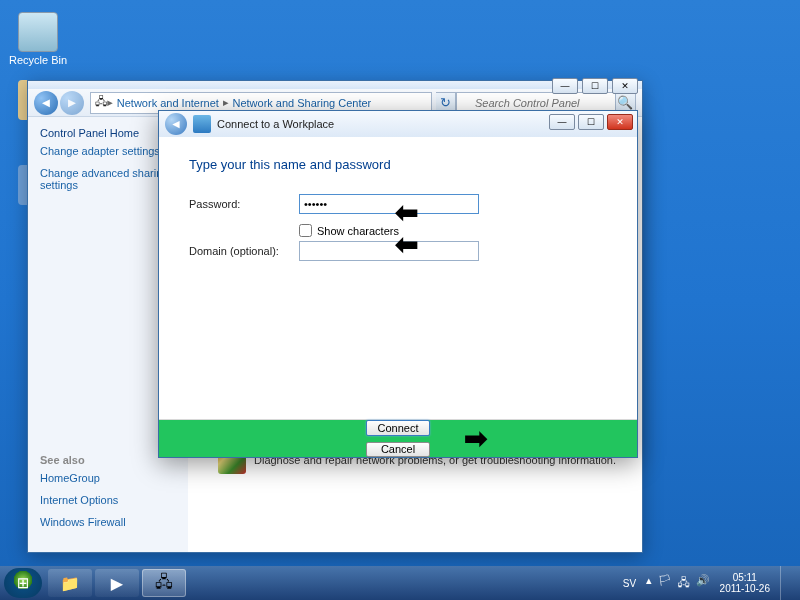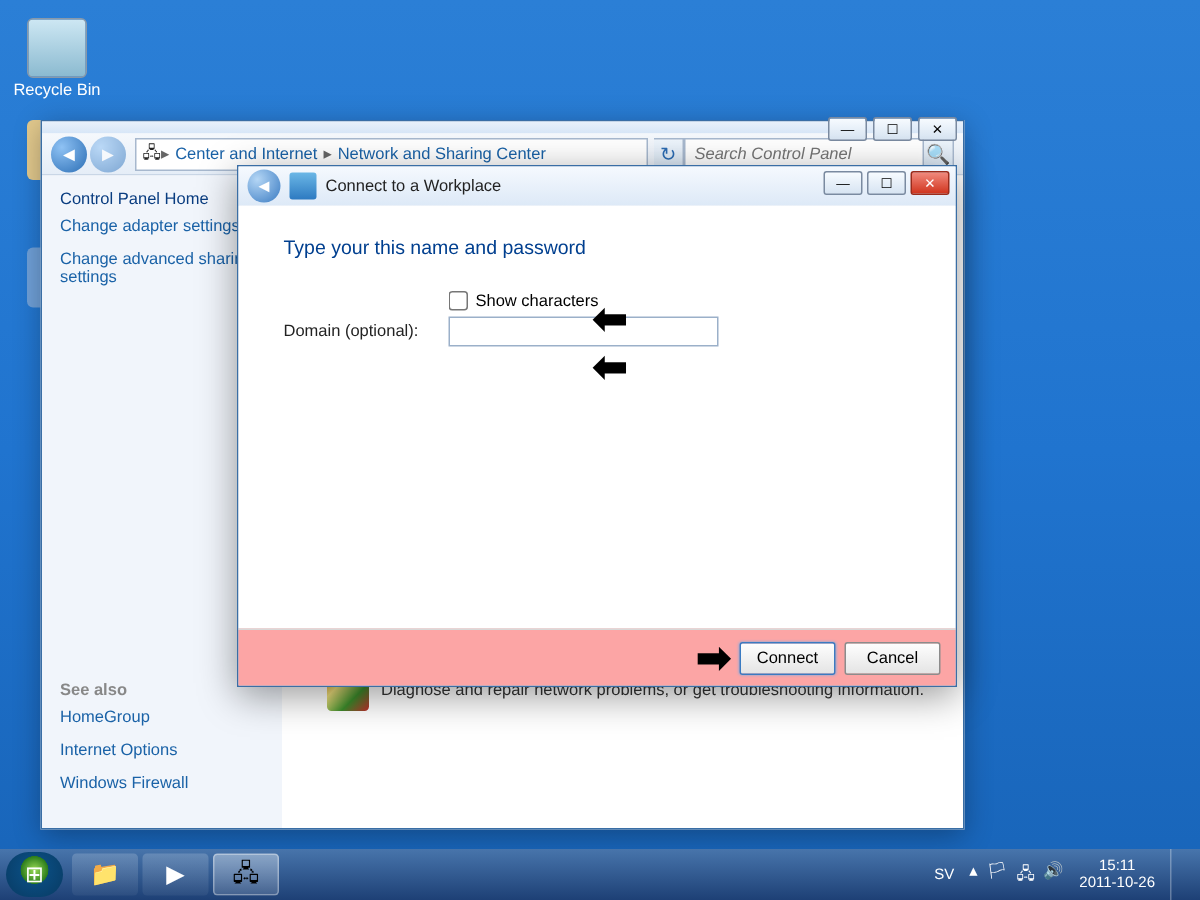--- a/index.html
+++ b/index.html
@@ -14,21 +14,21 @@
 
 .cp-window { position: absolute; left: 27px; top: 80px; width: 616px; height: 473px; background: #fff; border: 1px solid #3a6ea5; box-shadow: 0 4px 18px rgba(0,0,0,.3); }
 .cp-titlebar { height: 8px; background: linear-gradient(#e9f1fb,#d7e6f7); }
 .cp-top-controls { position: absolute; right: 4px; top: -3px; display: flex; gap: 4px; }
 .win-btn { width: 26px; height: 16px; border: 1px solid #7a8aa0; background: linear-gradient(#f7fbff,#d7e4f2); font-size: 9px; display: flex; align-items: center; justify-content: center; cursor: pointer; border-radius: 2px; }
 .cp-nav { display: flex; align-items: center; height: 28px; padding: 2px 6px; background: linear-gradient(#f5f8fc,#e5edf7); border-bottom: 1px solid #c9d6e6; }
 .nav-arrow { width: 24px; height: 24px; border-radius: 50%; background: radial-gradient(circle at 30% 30%, #8fc2f4, #2b6eb5); margin-right: 2px; display: flex; align-items: center; justify-content: center; color: #fff; font-size: 13px; cursor: pointer; }
 .addressbar { flex: 1; display: flex; align-items: center; border: 1px solid #a7b8ce; background: #fff; height: 22px; margin: 0 4px; font-size: 11px; color: #222; padding: 0 4px; }
 .addressbar .seg { padding: 0 4px; color: #1a62a7; cursor: pointer; }
 .addressbar .sep { color: #666; }
-.searchbox { width: 160px; height: 22px; border: 1px solid #a7b8ce; background: #fff; font-size: 11px; font-style: italic; color: #888; padding: 0 6px; }
+.searchbox { width: 160px; height: 22px; border: 1px solid #a7b8ce; background: #fff; font-size: 11px; font-style: italic; color: #888; padding: 0 18px; }
 .reload { width: 20px; height: 22px; border: 1px solid #a7b8ce; border-left: none; background: linear-gradient(#eef5fc,#d6e4f2); display: flex; align-items: center; justify-content: center; color: #2b6bb2; font-size: 13px; cursor: pointer; }
 .cp-body { display: flex; height: calc(100% - 36px); }
 .cp-side { width: 160px; background: #f1f5fb; padding: 10px 12px; font-size: 11px; }
 .cp-side .cph { color: #0a3d80; font-weight: 400; margin-bottom: 6px; cursor: pointer; }
 .cp-side .link { color: #1a62a7; margin-bottom: 10px; cursor: pointer; }
 .cp-side .footer { position: absolute; bottom: 14px; left: 12px; font-size: 11px; }
 .cp-side .footer .hdr { color: #888; margin-bottom: 6px; font-weight: bold; }
 .cp-main { flex: 1; background: #fff; padding: 12px; font-size: 11px; color: #333; position: relative; }
 .troubleshoot { position: absolute; left: 30px; bottom: 78px; display: flex; align-items: center; gap: 8px; }
 .shield-ico { width: 28px; height: 28px; background: linear-gradient(135deg,#e08b1a,#efe07d,#3c8c2b,#c02b2b); border-radius: 3px; }
@@ -41,21 +41,21 @@
 .dlg-titlebar .title { font-size: 11px; color: #222; }
 .dlg-titlebar .controls { position: absolute; right: 4px; top: 3px; display: flex; gap: 3px; }
 .dlg-titlebar .controls .win-btn.close { background: linear-gradient(#f18a7d,#d0341e); color: #fff; border-color: #9b2b1b; }
 .dlg-body { background: #fff; margin: 0; height: calc(100% - 64px); padding: 20px 30px; }
 .dlg-heading { color: #003f8f; font-size: 13px; margin-bottom: 22px; }
 .form-row { display: flex; align-items: center; margin-bottom: 10px; font-size: 11px; }
 .form-row label { width: 110px; color: #222; }
 .form-row input[type=text], .form-row input[type=password] { width: 180px; height: 20px; border: 1px solid #9bb0c9; padding: 0 4px; font-size: 11px; }
 .chk-row { margin-left: 110px; display: flex; align-items: center; font-size: 11px; margin-bottom: 4px; }
 .chk-row input { margin-right: 5px; }
-.dlg-footer { height: 38px; background: #fca5a5; border-top: 1px solid #d8d8d8; display: flex; align-items: center; justify-content: flex-end; padding: 0 10px; gap: 6px; }
+.dlg-footer { height: 38px; background: #22c55e; border-top: 1px solid #d8d8d8; display: flex; align-items: center; justify-content: flex-end; padding: 0 10px; gap: 6px; flex-direction: column; }
 .btn { min-width: 64px; height: 22px; border: 1px solid #8c8c8c; background: linear-gradient(#fefefe,#e4e4e4); font-size: 11px; cursor: pointer; border-radius: 2px; }
 .btn.primary { border-color: #3a7bc2; box-shadow: 0 0 2px #6bb0ec; }
 
 
 .arrow-annot { position: absolute; font-size: 28px; font-weight: 900; color: #000; pointer-events: none; }
 
 
 .taskbar { position: absolute; left: 0; bottom: 0; width: 100%; height: 34px; background: linear-gradient(180deg, rgba(80,120,170,.85), rgba(30,60,110,.9)); display: flex; align-items: center; padding: 0 4px; }
 .start { width: 38px; height: 30px; border-radius: 18px; background: radial-gradient(circle at 50% 40%, #9adb55, #2b7c1b 35%, #0a4a7c 36%, #083a62); margin-right: 6px; cursor: pointer; position: relative; overflow: hidden; }
 .start::after { content: "⊞"; position: absolute; inset: 0; display: flex; align-items: center; justify-content: center; color: #fff; font-size: 15px; }
@@ -89,21 +89,21 @@
     <div class="win-btn">☐</div>
     <div class="win-btn">✕</div>
   </div>
   <div class="cp-titlebar"></div>
   <div class="cp-nav">
     <div class="nav-arrow">◄</div>
     <div class="nav-arrow" style="opacity:.55">►</div>
     <div class="addressbar">
       <span>🖧</span>
       <span class="sep">▸</span>
-      <span class="seg">Center and Internet</span>
+      <span class="seg">Network and Internet</span>
       <span class="sep">▸</span>
       <span class="seg">Network and Sharing Center</span>
     </div>
     <div class="reload">↻</div>
     <input class="searchbox" placeholder="Search Control Panel" style="">
     <div class="reload">🔍</div>
   </div>
   <div class="cp-body">
     <div class="cp-side">
       <div class="cph">Control Panel Home</div>
@@ -131,20 +131,24 @@
     <div class="ico"></div>
     <div class="title">Connect to a Workplace</div>
     <div class="controls">
       <div class="win-btn">—</div>
       <div class="win-btn">☐</div>
       <div class="win-btn close">✕</div>
     </div>
   </div>
   <div class="dlg-body">
     <div class="dlg-heading">Type your this name and password</div>
+    <div class="form-row">
+      <label>Password:</label>
+      <input type="text" style="border-color: rgb(79, 143, 208);" value="••••••">
+    </div>
     <div class="chk-row">
       <input type="checkbox" style="">
       <span>Show characters</span>
     </div>
     <div class="form-row">
       <label>Domain (optional):</label>
       <input type="text" value="" style="">
     </div>
   </div>
   <div class="dlg-footer">
@@ -164,18 +168,18 @@
   <div class="tb-btn active">🖧</div>
   <div class="tray">
     <span>SV</span>
     <div class="icons">
       <span>▴</span>
       <span>🏳</span>
       <span>🖧</span>
       <span>🔊</span>
     </div>
     <div class="clock">
-      <div>15:11</div>
+      <div>05:11</div>
       <div>2011-10-26</div>
     </div>
     <div class="showdt"></div>
   </div>
 </div>
 
 </body></html>

